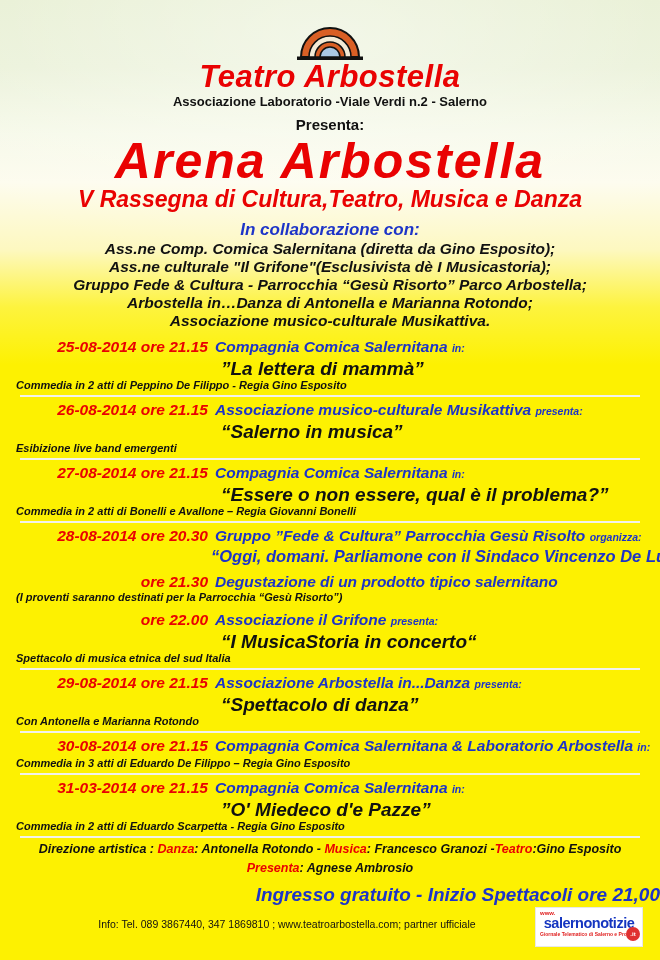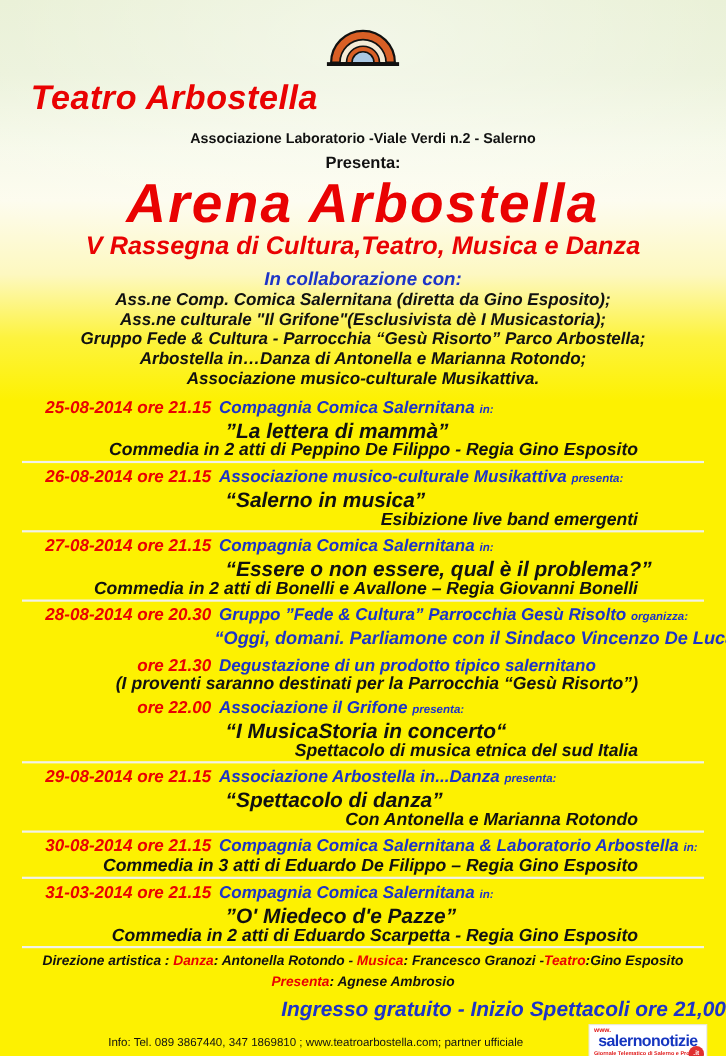--- a/index.html
+++ b/index.html
@@ -16,37 +16,37 @@
   .patronage-logos{display:flex;gap:9px;margin-top:5px;align-items:center;}
   .crest{width:40px;height:40px;border-radius:50%;background:#fdfdf4;border:5px double #4d8f3a;position:relative;box-sizing:border-box;}
   .crest-crown{position:absolute;top:2px;left:50%;transform:translateX(-50%);width:11px;height:5px;background:#d9a520;border:1px solid #555;}
   .crest-shield{position:absolute;top:9px;left:50%;transform:translateX(-50%);width:13px;height:15px;
     background:linear-gradient(90deg,#c0392b 0 50%,#e8c040 50% 100%);border:1px solid #444;border-radius:0 0 6px 6px;}
   .slogo{width:40px;height:40px;border-radius:50%;display:flex;align-items:center;justify-content:center;
     background:radial-gradient(circle at 50% 28%,#c8e7f4 0%,#63bbe8 38%,#1d72cf 72%,#0a4aa8 100%);}
   .slogo-s{font-family:"Liberation Serif",serif;font-weight:bold;font-size:27px;color:#dca93e;line-height:1;}
   
   .rainbow{width:66px;margin:24px auto 0;display:block;}
-  .theater{margin:12px;color:#e90202;font-weight:bold;font-style:italic;font-size:31px;line-height:34px;letter-spacing:.5px;padding-left:16px;}
+  .theater{margin:0;text-align:center;color:#e90202;font-weight:bold;font-style:italic;font-size:31px;line-height:34px;letter-spacing:.5px;}
   .addr{text-align:center;font-weight:bold;font-size:13px;line-height:15px;color:#111;}
   .presents{text-align:center;font-weight:bold;font-size:15px;margin-top:7px;line-height:18px;}
   .main-title{margin:1px 0 0;text-align:center;color:#e90202;font-weight:bold;font-style:italic;font-size:50px;line-height:52px;letter-spacing:2px;}
   .subtitle{text-align:center;color:#e90202;font-weight:bold;font-style:italic;font-size:23px;line-height:25px;}
   .collab-head{text-align:center;color:#1d34c8;font-weight:bold;font-style:italic;font-size:17px;margin-top:8px;line-height:20px;}
   .collab-line{text-align:center;font-weight:bold;font-style:italic;font-size:15.5px;line-height:18px;color:#111;}
   
   .events{margin-top:6px;}
-  .event{padding:1px 0;}
+  .event{padding:1px 16px;}
   .event-head{display:flex;align-items:baseline;white-space:nowrap;font-weight:bold;font-style:italic;font-size:15.5px;line-height:19px;}
   .event-date{width:192px;text-align:right;color:#e90202;flex-shrink:0;}
   .event-org{color:#1d34c8;margin-left:7px;}
   .tag{font-size:10.5px;}
   .event-title{padding-left:205px;font-weight:bold;font-style:italic;font-size:19px;line-height:21px;color:#111;white-space:nowrap;}
   .event-title.blue{color:#1d34c8;font-size:16.5px;padding-left:195px;line-height:19px;}
-  .event-sub{width:580px;text-align:right;font-weight:bold;font-style:italic;font-size:16px;line-height:13px;color:#111;}
+  .event-sub{width:580px;text-align:left;font-weight:bold;font-style:italic;font-size:11px;line-height:13px;color:#111;}
   .slot-gap{height:6px;}
   .sep{height:2px;background:#f2f2e9;margin:2px 20px;}
   
   .direzione{text-align:center;font-weight:bold;font-style:italic;font-size:12.5px;line-height:16px;margin-top:3px;white-space:nowrap;}
   .red{color:#e90202;}
   .ingresso{text-align:right;color:#1d34c8;font-weight:bold;font-style:italic;font-size:19px;line-height:22px;margin-top:8px;}
   .info-row{position:relative;margin-top:12px;}
   .info-text{width:574px;text-align:center;font-size:10.5px;line-height:13px;color:#111;}
   .partner{position:absolute;right:18px;top:-10px;width:106px;height:38px;background:#fff;box-sizing:border-box;padding:2px 4px 0;box-shadow:0 0 0 1px #e8e8e8;}
   .partner-www{font-size:6px;color:#e02020;font-weight:bold;line-height:6px;display:block;}

